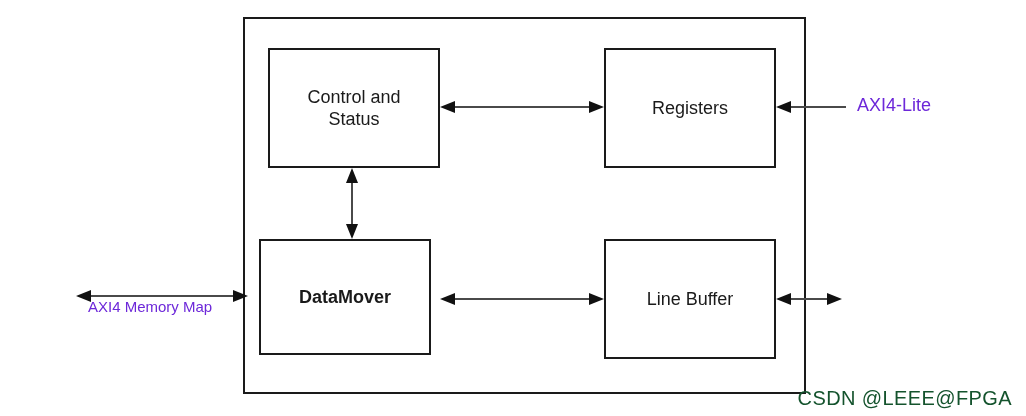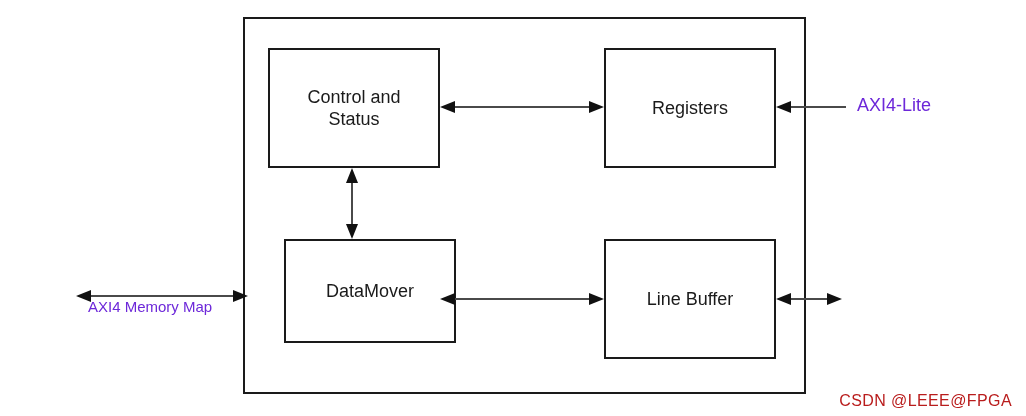--- a/index.html
+++ b/index.html
@@ -38,21 +38,21 @@
     color: #1a1a1a;
     font-size: 18px;
     line-height: 1.25;
   }
   .block-label {
     display: block;
     white-space: pre-line;
   }
   #block-control-status { left: 268px; top: 48px;  width: 172px; height: 120px; }
   #block-registers      { left: 604px; top: 48px;  width: 172px; height: 120px; align-items: center; }
-  #block-datamover      { left: 284px; top: 239px; width: 172px; height: 104px; }
+  #block-datamover      { left: 259px; top: 239px; width: 172px; height: 116px; font-weight: bold; }
   #block-linebuffer     { left: 604px; top: 239px; width: 172px; height: 120px; }
 
   .conn {
     position: absolute;
     overflow: visible;
   }
   .conn svg { display: block; overflow: visible; }
   .conn line { stroke: #4a4a4a; stroke-width: 2; }
   .conn polygon { fill: #111111; }
 
@@ -62,22 +62,22 @@
     font-size: 18px;
     white-space: nowrap;
   }
   #label-axi4-memory-map {
     font-size: 15px;
   }
   .watermark {
     position: absolute;
     right: 14px;
     bottom: 6px;
-    color: #b91c1c;
-    font-size: 16px;
+    color: #14532d;
+    font-size: 20px;
     letter-spacing: 0.4px;
     white-space: nowrap;
     user-select: none;
   }
 </style>
 </head>
 <body>
 
 <div id="canvas">
 

